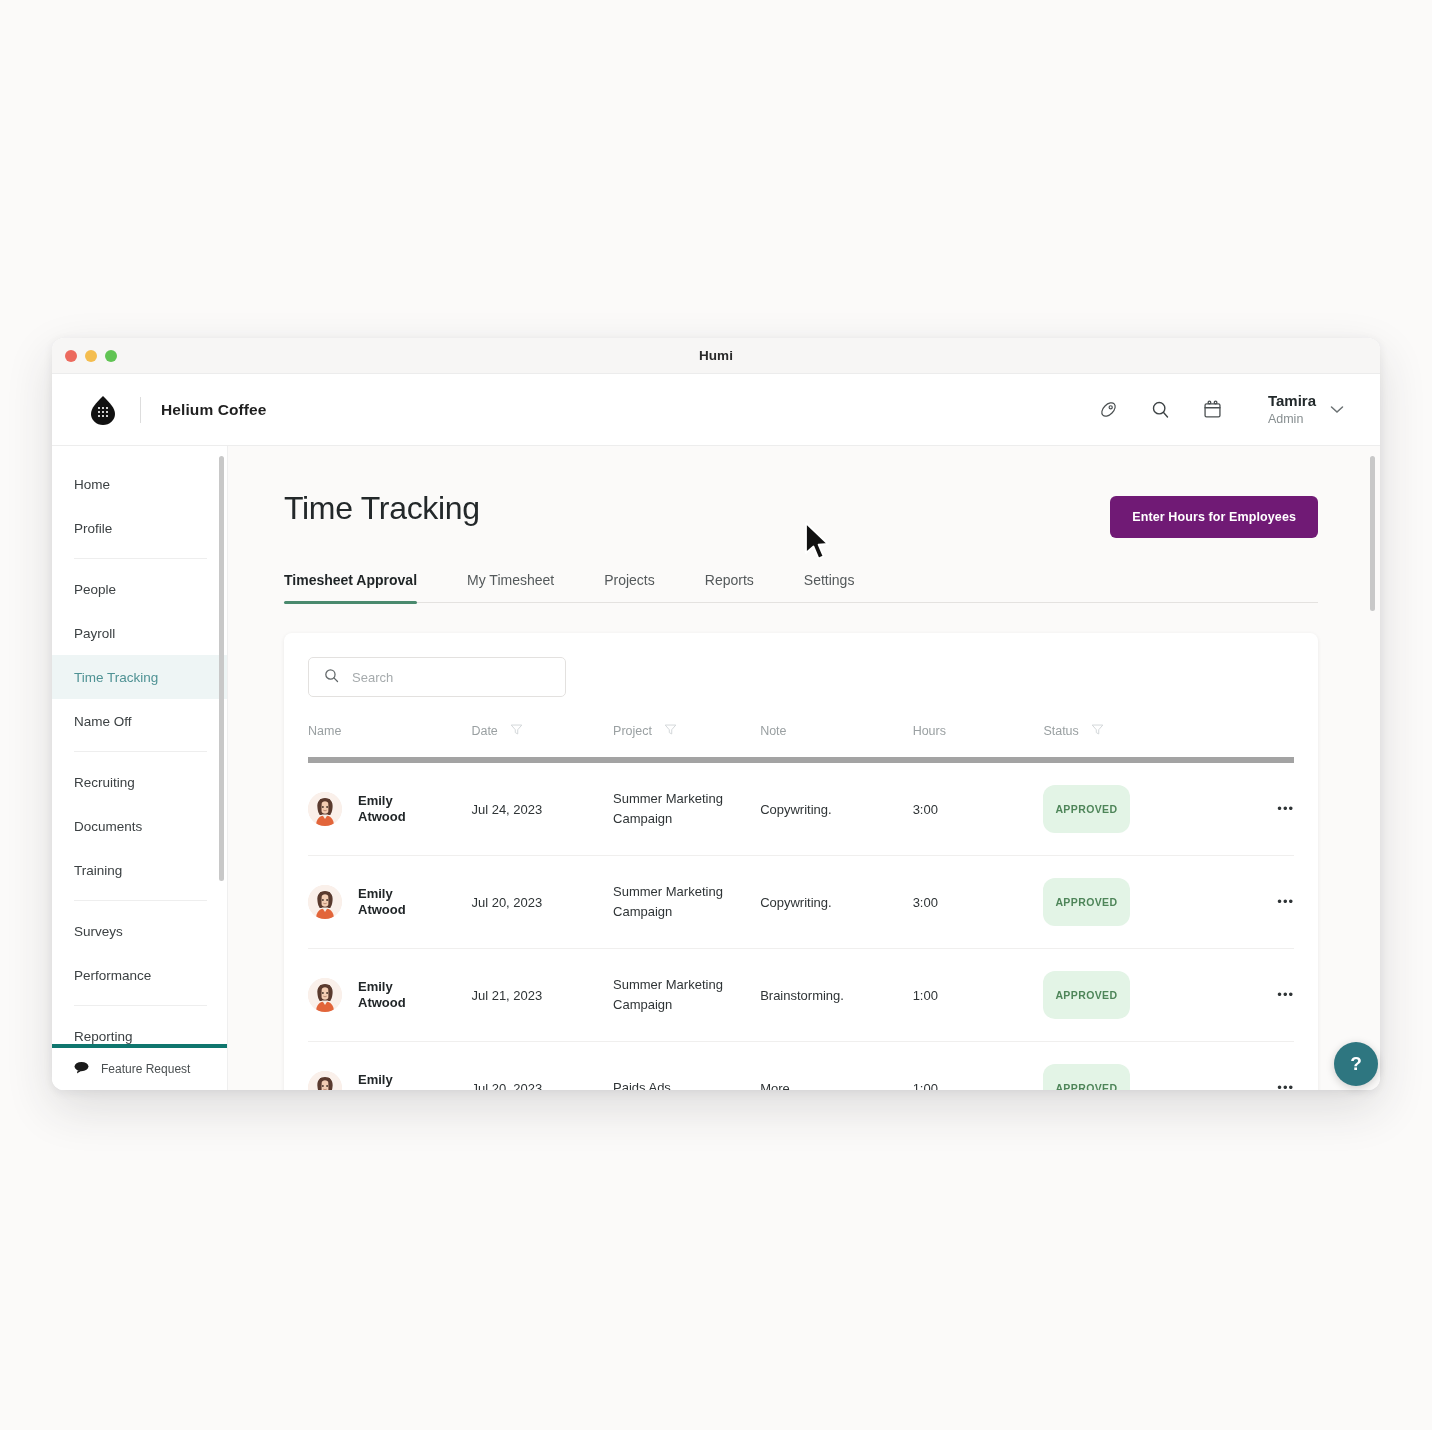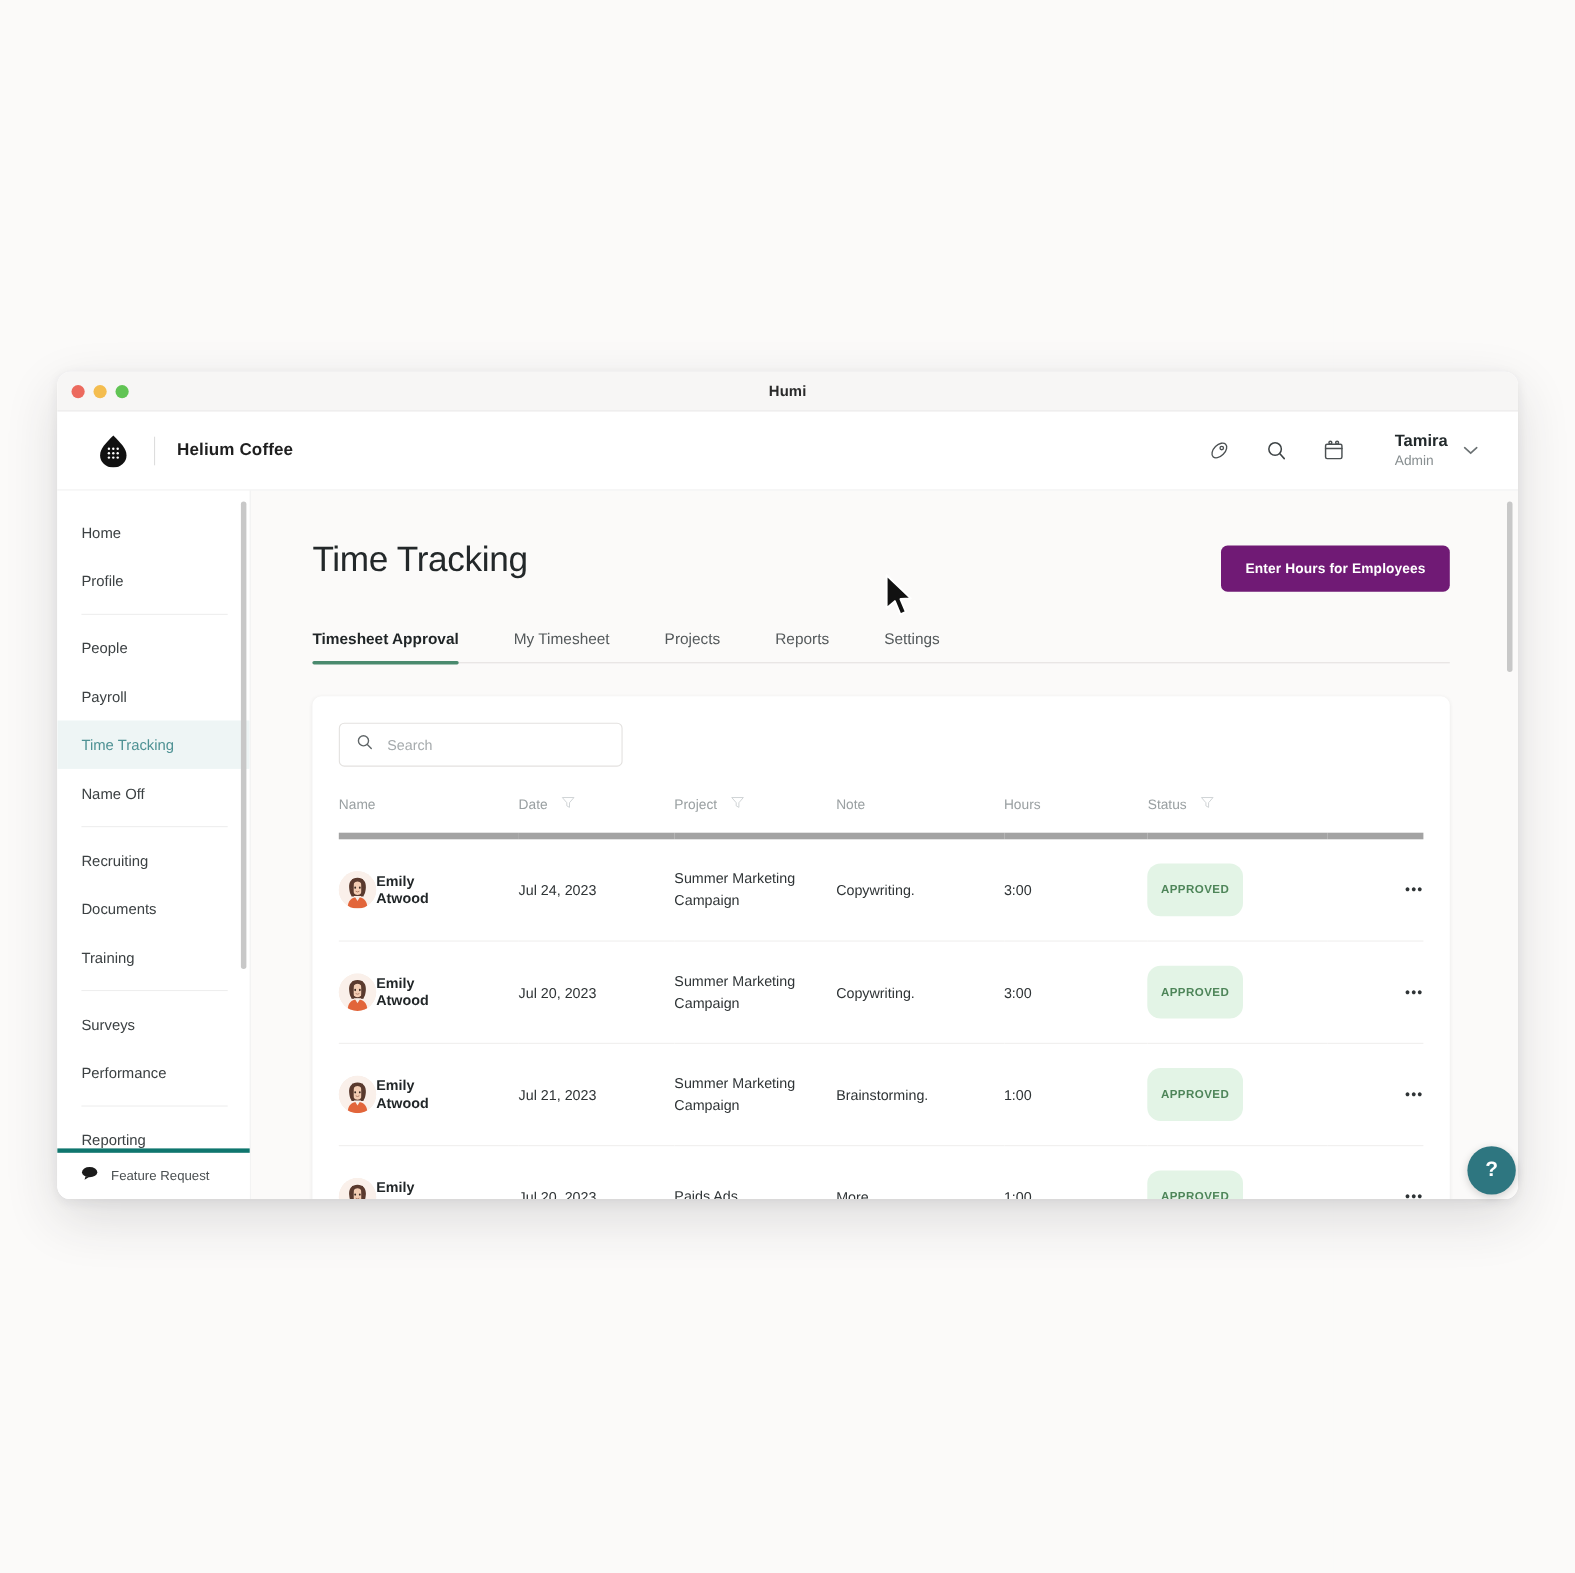--- a/index.html
+++ b/index.html
@@ -158,21 +158,21 @@
     padding: 22px 0; font-size: 13px; color: #2f3436;
     border-bottom: 1px solid #f0efee; vertical-align: middle;
   }
   .c-name { width: 150px; }
   .c-date { width: 130px; }
   .c-proj { width: 135px; }
   .c-note { width: 140px; }
   .c-hours { width: 120px; }
   .c-status { width: 150px; }
   .c-act { width: 80px; }
-  .name-cell { display: flex; align-items: center; }
+  .name-cell { display: flex; align-items: center; gap: 16px; }
   .emp-name { font-weight: bold; font-size: 13px; color: #212628; line-height: 1.25; width: 58px; }
   .avatar { width: 34px; height: 34px; border-radius: 50%; flex: none; overflow: hidden; background: #f6ece6; }
   .proj-cell { line-height: 1.55; }
   .badge {
     display: inline-block; background: #e3f4e6; color: #4e8559;
     font-size: 10.5px; font-weight: bold; letter-spacing: .4px;
     padding: 18px 12px; border-radius: 12px;
   }
   .dots { color: #2a2f31; font-size: 20px; letter-spacing: 1px; line-height: 0.6; cursor: pointer; text-align: right; }
 

